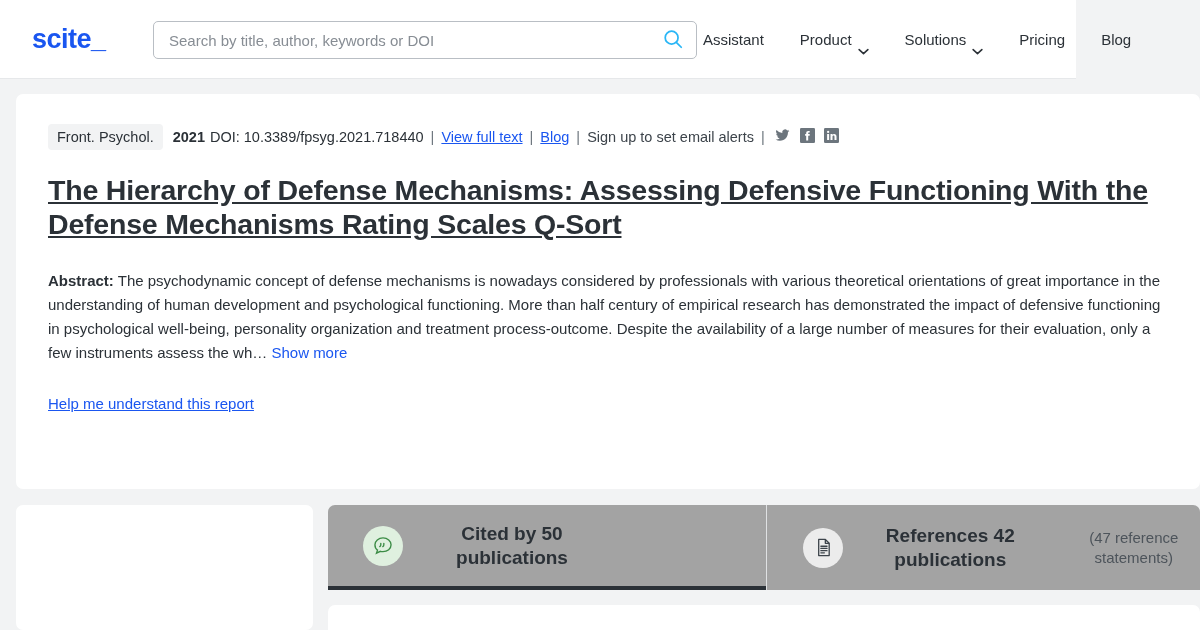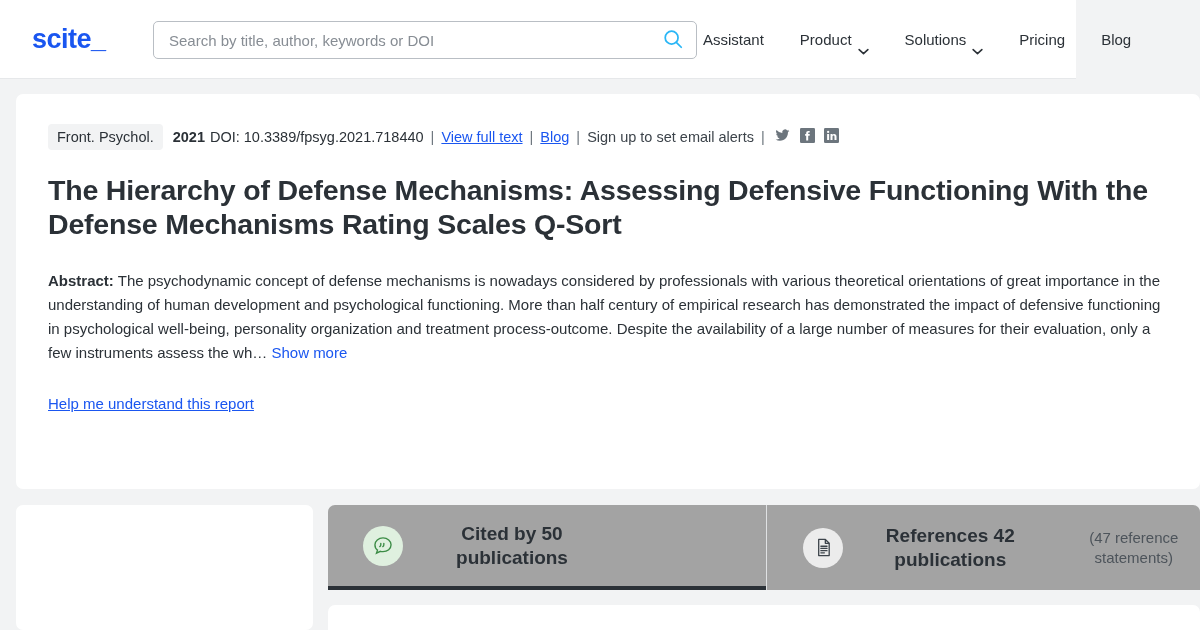--- a/index.html
+++ b/index.html
@@ -81,20 +81,21 @@
     white-space: nowrap;
   }
   .meta-plain { color: #3d444b; white-space: nowrap; }
   .socials { display: flex; align-items: center; gap: 9px; margin-left: 2px; }
 
   .paper-title {
     margin-top: 23px;
     font-size: 28.5px; font-weight: bold; color: #2b3137;
     line-height: 1.2; letter-spacing: -0.2px;
     max-width: 1120px;
+    text-decoration: underline;
   }
 
   .authors {
     margin-top: 19px;
     font-size: 15px; color: #1a56f0; line-height: 1.3;
   }
   .authors a { color: #1a56f0; text-decoration: none; cursor: pointer; }
   .authors sup { font-size: 10.5px; vertical-align: super; }
   .author-comma { color: #2b3137; }
 

